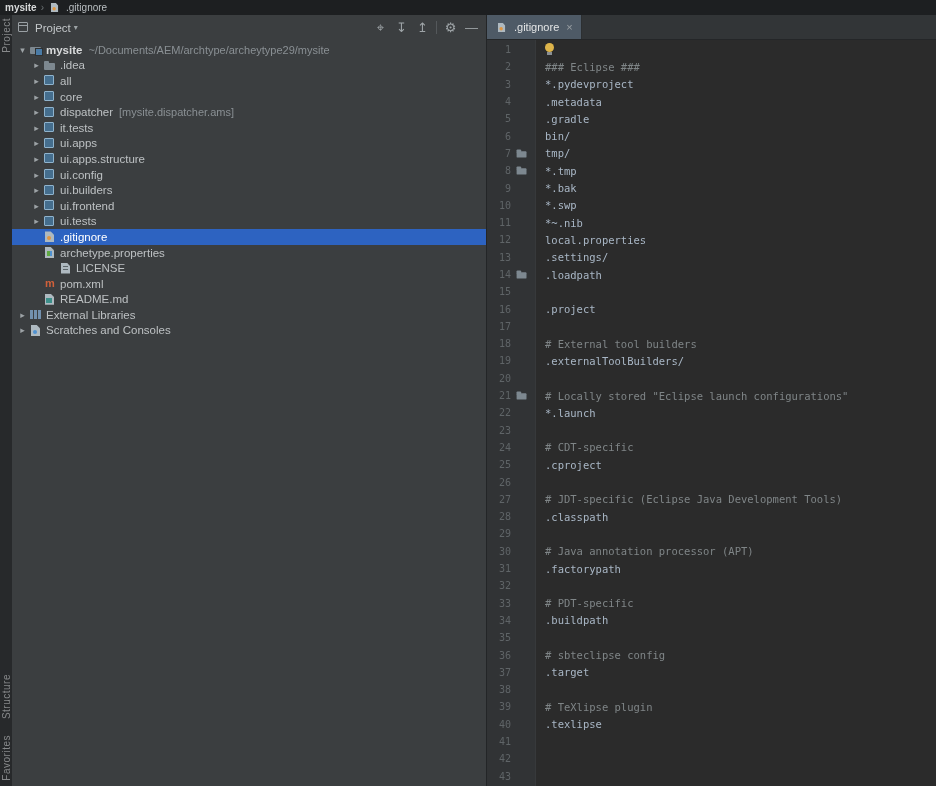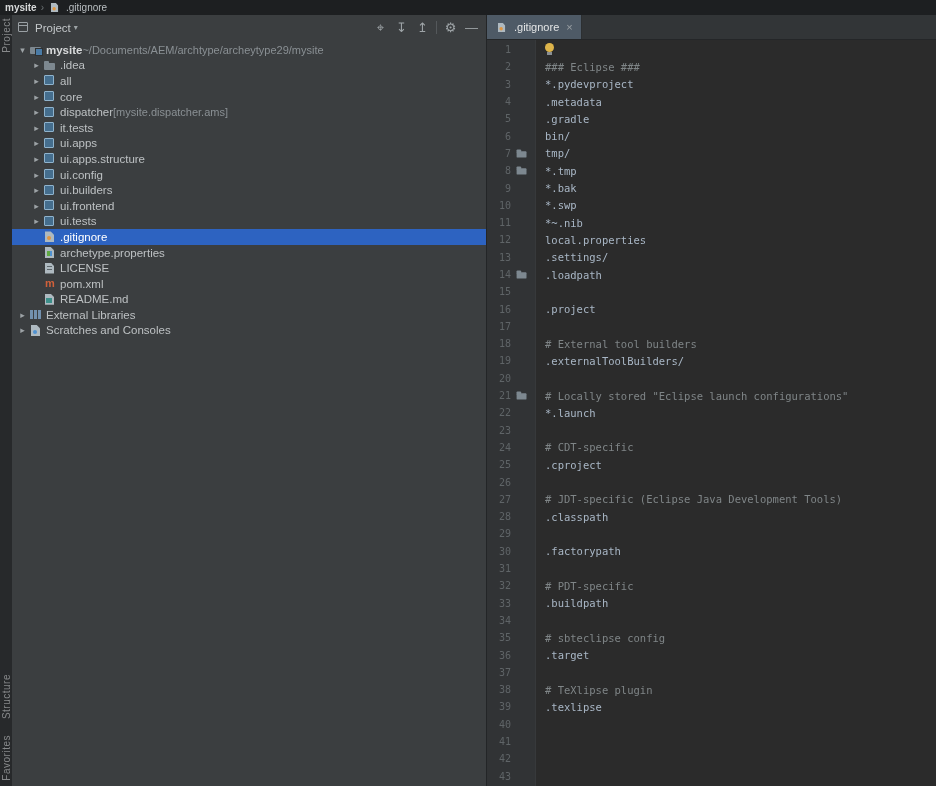--- a/index.html
+++ b/index.html
@@ -47,21 +47,21 @@
     color:#9ea4a7;font-size:13px;border-radius:2px;cursor:default;
   }
   .vdiv{width:1px;height:13px;background:#54585b;margin:0 3px;}
   .tree{flex:1;padding-top:2px;font-size:11.5px;color:#bdc1c3;overflow:hidden;}
   .trow{display:flex;align-items:center;height:15.6px;white-space:nowrap;}
   .trow.sel{background:#2d63c1;color:#ffffff;}
   .trow.sel .tlabel{color:#ffffff;}
   .chev{width:13px;flex:none;text-align:center;font-size:9px;color:#9da3a6;}
   .tlabel{margin-left:3px;}
   .tlabel.b{font-weight:bold;color:#d8dadb;}
-  .tsuffix{color:#8a9094;font-size:11px;}
+  .tsuffix{color:#8a9094;margin-left:6px;font-size:11px;}
   
   .editor-area{flex:1;min-width:0;display:flex;flex-direction:column;background:#2b2b2b;}
   .tabbar{
     height:24px;flex:none;background:#323537;display:flex;align-items:stretch;
     border-bottom:1px solid #242628;
   }
   .tab{
     display:flex;align-items:center;gap:5px;padding:0 8px;
     background:#4e5a66;color:#e3e5e6;font-size:11px;border-right:1px solid #2c2f31;
   }
@@ -202,21 +202,21 @@
         <div class="trow sel" style="padding-left: 18px;">
           <span class="chev"></span>
           <span class="ic pg pg-git"></span>
           <span class="tlabel">.gitignore</span>
         </div>
         <div class="trow" style="padding-left: 18px;">
           <span class="chev"></span>
           <span class="ic pg pg-prop"></span>
           <span class="tlabel">archetype.properties</span>
         </div>
-        <div class="trow" style="padding-left: 18px; align-items: center;">
+        <div class="trow" style="padding-left: 34px; align-items: center;">
           <span class="chev"></span>
           <span class="ic pg pg-txt"></span>
           <span class="tlabel">LICENSE</span>
         </div>
         <div class="trow" style="padding-left: 18px;">
           <span class="chev"></span>
           <span class="ic ic-maven">m</span>
           <span class="tlabel">pom.xml</span>
         </div>
         <div class="trow" style="padding-left: 18px;">
@@ -451,20 +451,21 @@
           <div class="cline"></div>
           <div class="cline"><span class="tk-comment"># Locally stored "Eclipse launch configurations"</span></div>
           <div class="cline"><span class="tk-code">*.launch</span></div>
           <div class="cline"></div>
           <div class="cline"><span class="tk-comment"># CDT-specific</span></div>
           <div class="cline"><span class="tk-code">.cproject</span></div>
           <div class="cline"></div>
           <div class="cline"><span class="tk-comment"># JDT-specific (Eclipse Java Development Tools)</span></div>
           <div class="cline"><span class="tk-code">.classpath</span></div>
           <div class="cline"></div>
+          <div class="cline"><span class="tk-comment"># Java annotation processor (APT)</span></div>
           <div class="cline"><span class="tk-code">.factorypath</span></div>
           <div class="cline"></div>
           <div class="cline"><span class="tk-comment"># PDT-specific</span></div>
           <div class="cline"><span class="tk-code">.buildpath</span></div>
           <div class="cline"></div>
           <div class="cline"><span class="tk-comment"># sbteclipse config</span></div>
           <div class="cline"><span class="tk-code">.target</span></div>
           <div class="cline"></div>
           <div class="cline"><span class="tk-comment"># TeXlipse plugin</span></div>
           <div class="cline"><span class="tk-code">.texlipse</span></div>

